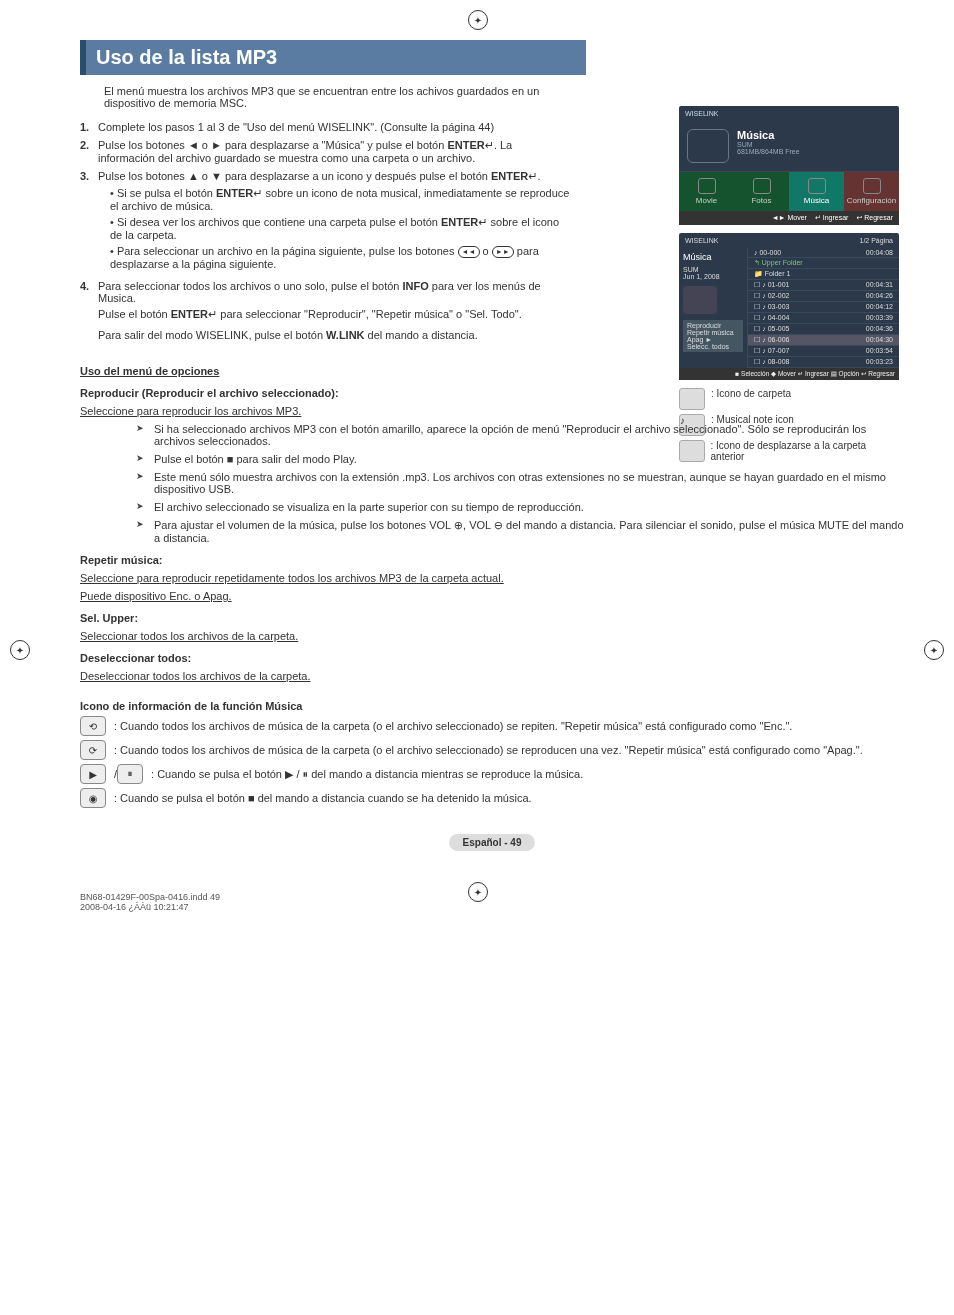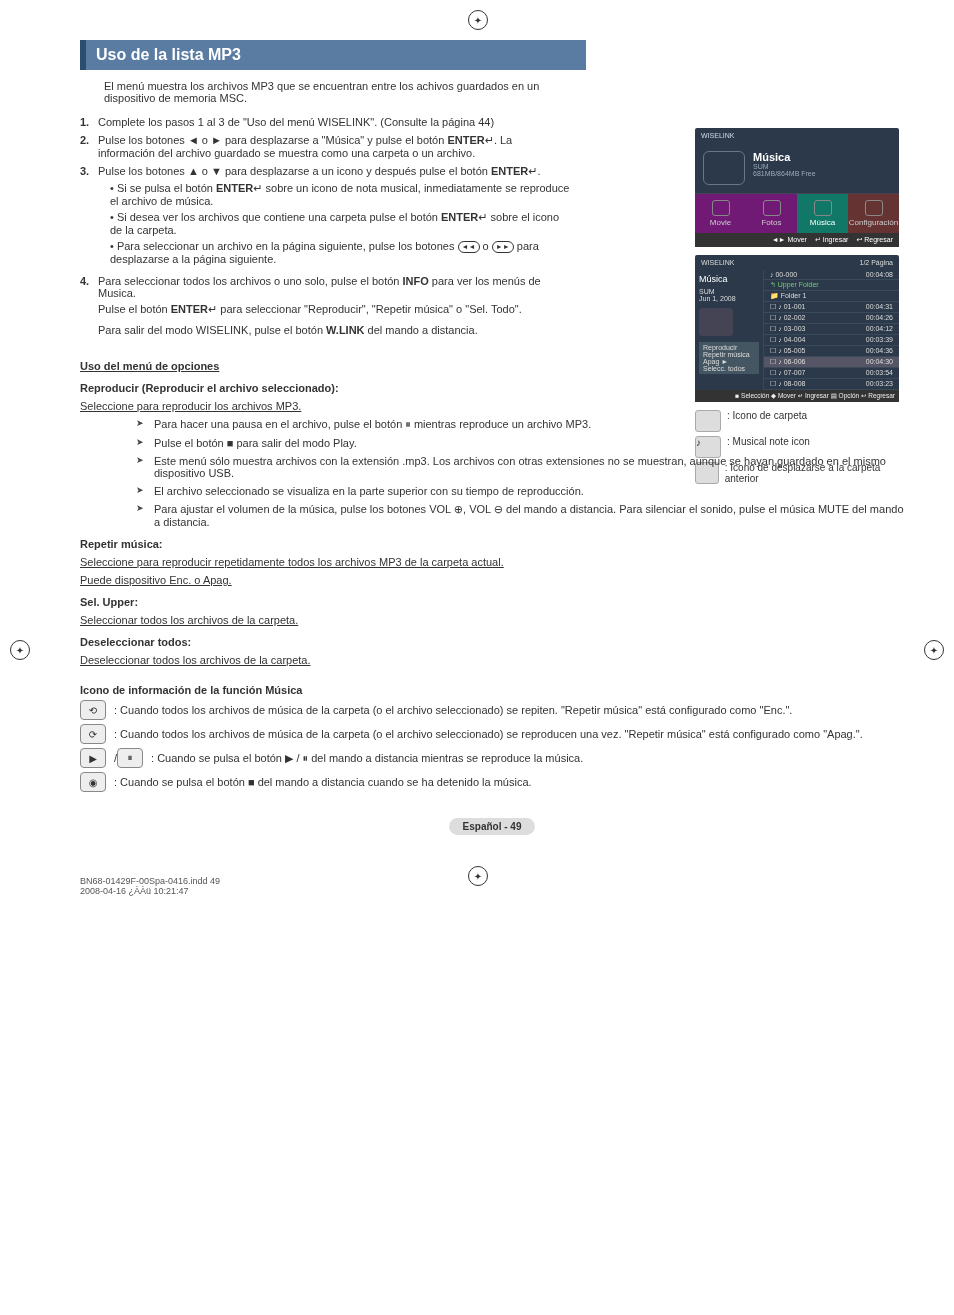--- a/index.html
+++ b/index.html
@@ -9,21 +9,21 @@
     margin: 0;
     padding: 40px 50px 30px 80px;
     width: 954px;
     box-sizing: border-box;
     background: #fff;
     position: relative;
   }
   .page-title {
     background: #5a7ca3;
     color: #fff;
-    font-size: 16px;
+    font-size: 20px;
     font-weight: bold;
     padding: 6px 10px;
     border-left: 6px solid #2c4d6e;
     margin-bottom: 10px;
     width: 480px;
   }
   .intro { margin: 8px 0 12px 24px; width: 460px; }
   .steps { width: 490px; }
   .step { display: flex; margin: 6px 0; }
   .step-num { font-weight: bold; width: 18px; flex: none; }
@@ -52,27 +52,27 @@
     margin-right: 8px; flex: none; font-size: 10px; background:#eee;
   }
   .footer-lang {
     text-align: center; margin-top: 28px;
   }
   .footer-lang span {
     background: #ddd; border-radius: 10px; padding: 3px 14px; font-size: 10px; font-weight: bold;
   }
   .print-footer { display: flex; justify-content: space-between; font-size: 9px; color: #555; margin-top: 44px; flex-direction: column; }
   
-  .right-col { position: absolute; right: 55px; top: 128px; width: 204px; }
+  .right-col { position: absolute; right: 55px; top: 106px; width: 220px; }
   .tv-panel { background: #2b394a; border-radius: 2px; color: #cde; font-size: 8px; margin-bottom: 8px; }
   .tv-panel .hdr { display: flex; padding: 8px; gap: 8px; }
   .hp { width: 40px; height: 32px; border: 1px solid #678; border-radius: 6px; }
   .tv-panel .title { font-weight: bold; font-size: 11px; color:#fff; }
   .tv-panel .sub1 { color:#9ab; font-size:7px; }
-  .tabs { display: flex; background:#701a75; border-top:1px solid #445; }
+  .tabs { display: flex; background:#14532d; border-top:1px solid #445; }
   .tab { flex:1; text-align:center; padding:6px 0; font-size:8px; color:#ccc; }
   .tab.act { background:#176; color:#fff; }
   .tab.cfg { background:#633; }
   .tabicon { width:16px; height:14px; margin:0 auto 2px; border:1px solid #888; border-radius:3px; }
   .btns-row { background:#333; color:#fff; display:flex; justify-content:flex-end; gap:8px; padding:3px 6px; font-size:7px; }
   .list-panel { background:#2b394a; color:#ddd; font-size:7px; }
   .lp-hdr { display:flex; justify-content:space-between; padding:4px 6px; }
   .lp-left { width:60px; border-right:1px solid #445; padding:4px; font-size:7px; }
   .lp-body { display:flex; }
   .lp-right { flex:1; }
@@ -250,21 +250,21 @@
         <span>: Icono de desplazarse a la carpeta anterior</span>
       </div>
   </div>
 </div>
 
 <div class="section-h">Uso del menú de opciones</div>
 
 <div class="section-sub">Reproducir (Reproducir el archivo seleccionado):</div>
 <div class="para">Seleccione para reproducir los archivos MP3.</div>
 <ul class="bullets">
-  <li>Para hacer una pausa en el archivo, pulse el botón ⏸ mientras reproduce un archivo MP3.</li>
+  <li>Si ha seleccionado archivos MP3 con el botón amarillo, aparece la opción de menú "Reproducir el archivo seleccionado". Sólo se reproducirán los archivos seleccionados.</li>
   <li>Pulse el botón ■ para salir del modo Play.</li>
   <li>Este menú sólo muestra archivos con la extensión .mp3. Los archivos con otras extensiones no se muestran, aunque se hayan guardado en el mismo dispositivo USB.</li>
   <li>El archivo seleccionado se visualiza en la parte superior con su tiempo de reproducción.</li>
   <li>Para ajustar el volumen de la música, pulse los botones VOL ⊕, VOL ⊖ del mando a distancia. Para silenciar el sonido, pulse el música MUTE del mando a distancia.</li>
 </ul>
 
 <div class="section-sub">Repetir música:</div>
 <div class="para">Seleccione para reproducir repetidamente todos los archivos MP3 de la carpeta actual.</div>
 <div class="para">Puede dispositivo Enc. o Apag.</div>
 

